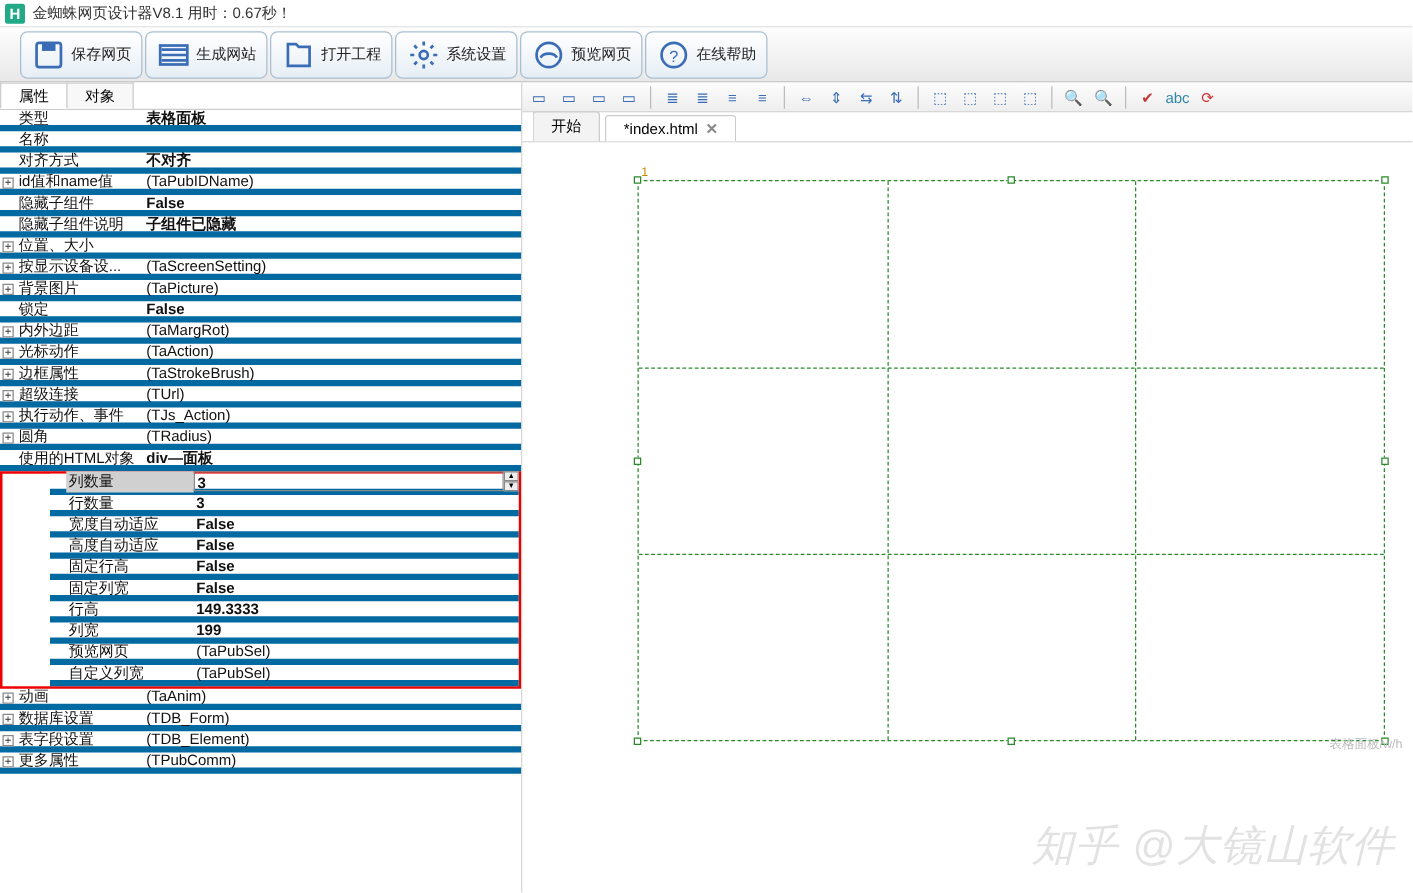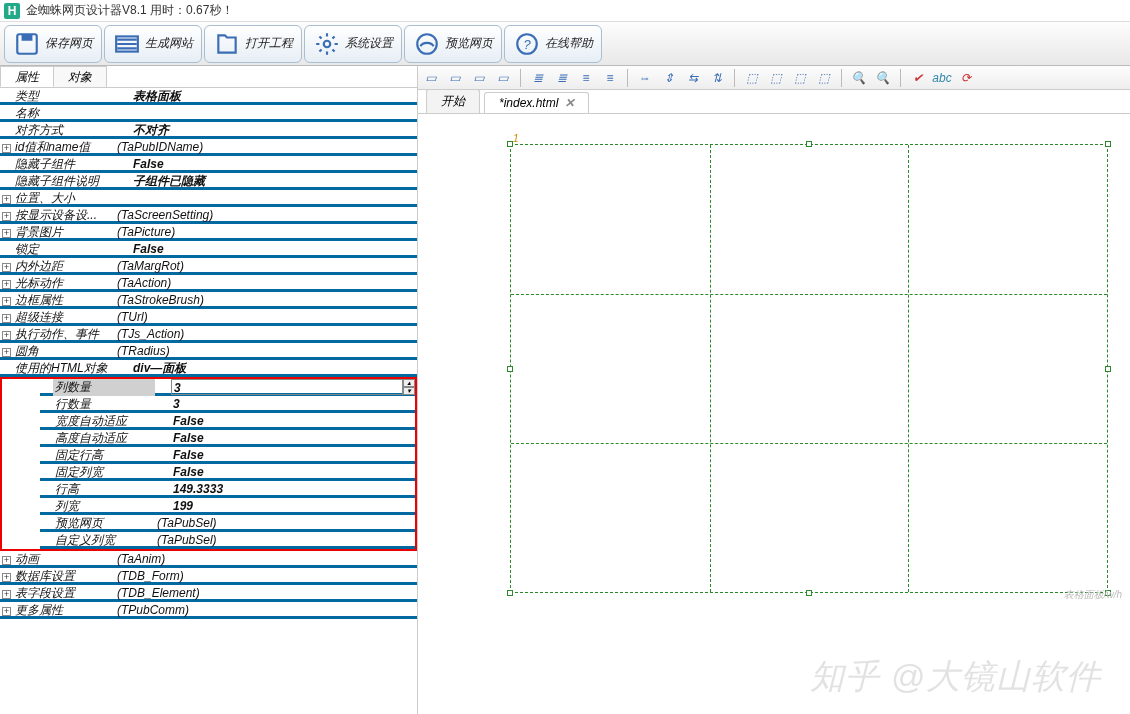--- a/index.html
+++ b/index.html
@@ -2,40 +2,40 @@
 <html><head>
 <meta charset="utf-8">
 <style>
 * { margin: 0; padding: 0; box-sizing: border-box; font-family: "Microsoft YaHei", SimSun, sans-serif; font-size: 12px; }
 body { background: #fff; width: 1130px; height: 714px; overflow: hidden; position: relative; }
 
 .titlebar { height: 22px; background: #fff; display: flex; align-items: center; padding: 0 4px; border-bottom: 1px solid #ddd; }
 .titlebar .logo { width: 16px; height: 16px; background: #2a8; color: #fff; font-weight: bold; text-align: center; line-height: 16px; border-radius: 2px; margin-right: 6px; }
 .titlebar .title { color: #333; }
 
-.maintoolbar { height: 44px; background: linear-gradient(#fdfdfd,#e8e8e8); border-bottom: 1px solid #bbb; display: flex; align-items: center; padding: 2px 4px; gap: 2px; font-style: italic; }
+.maintoolbar { height: 44px; background: linear-gradient(#fdfdfd,#e8e8e8); border-bottom: 1px solid #bbb; display: flex; align-items: center; padding: 2px 16px; gap: 2px; }
 .maintoolbar .mtbtn { display: flex; align-items: center; gap: 4px; padding: 4px 8px; border: 1px solid #a9bed0; border-radius: 6px; background: linear-gradient(#fff,#e6eef5); cursor: pointer; }
 .maintoolbar .mtbtn .ico { width: 28px; height: 28px; display: flex; align-items: center; justify-content: center; }
 .maintoolbar .mtbtn .ico svg { width: 26px; height: 26px; }
 .maintoolbar .mtbtn span { color: #222; }
 
-.content { display: flex; height: calc(100% - 66px); font-style: italic; }
+.content { display: flex; height: calc(100% - 66px); }
 
 .leftpanel { width: 418px; border-right: 1px solid #ccc; display: flex; flex-direction: column; background: #fff; }
 .tabs { display: flex; border-bottom: 1px solid #ccc; height: 22px; }
 .tabs .tab { padding: 2px 14px; border: 1px solid #ccc; border-bottom: none; background: #f8f8f8; cursor: pointer; margin-right: -1px; }
 .tabs .tab.active { background: #fff; border-bottom: 1px solid #fff; position: relative; z-index: 2; }
 
 .propgrid { flex: 1; overflow-y: auto; }
-.proprow { display: flex; align-items: flex-start; height: 17px; line-height: 17px; border-bottom: 3px solid #0369a1; }
+.proprow { display: flex; align-items: center; height: 17px; line-height: 17px; border-bottom: 5px solid #0369a1; }
 .proprow .expander { width: 13px; text-align: center; color: #333; cursor: pointer; }
 .proprow .expbox { width: 9px; height: 9px; border: 1px solid #888; display: inline-flex; align-items: center; justify-content: center; font-size: 9px; line-height: 7px; background: #fff; }
 .proprow .pname { width: 102px; padding-left: 2px; color: #111; white-space: nowrap; overflow: hidden; }
 .proprow .pval { flex: 1; padding-left: 2px; color: #111; white-space: nowrap; overflow: hidden; }
-.proprow.bold .pval { font-weight: bold; margin-left: 16px; }
+.proprow.bold .pval { font-weight: bold; }
 .proprow.bold .pname { }
 .proprow.sel { background: #fff; }
 .proprow.sel .pname { background: #d0d0d0; }
 .proprow.sel .pval { border: 1px solid #888; height: 16px; }
 .proprow.sel .spinner { width: 12px; display: flex; flex-direction: column; }
 .proprow.sel .spinner div { height: 8px; border: 1px solid #888; background: #eee; font-size: 7px; text-align: center; line-height: 5px; }
 
 .redbox { border: 2px solid #e00; padding-left: 38px; }
 
 .rightpanel { flex: 1; display: flex; flex-direction: column; min-width: 0; }
@@ -52,21 +52,21 @@
 .gridpanel { position: absolute; left: 92px; top: 30px; width: 598px; height: 449px; border: 1px dashed #2a8a2a; }
 .gridpanel .handle { position: absolute; width: 6px; height: 6px; background: #fff; border: 1px solid #2a8a2a; }
 .gridpanel .h-tl { top: -4px; left: -4px; } .gridpanel .h-tm { top: -4px; left: calc(50% - 3px); } .gridpanel .h-tr { top: -4px; right: -4px; }
 .gridpanel .h-ml { top: calc(50% - 3px); left: -4px; } .gridpanel .h-mr { top: calc(50% - 3px); right: -4px; }
 .gridpanel .h-bl { bottom: -4px; left: -4px; } .gridpanel .h-bm { bottom: -4px; left: calc(50% - 3px); } .gridpanel .h-br { bottom: -4px; right: -4px; }
 .gridpanel .gline-v { position: absolute; top: 0; bottom: 0; width: 0; border-left: 1px dashed #2a8a2a; }
 .gridpanel .gline-h { position: absolute; left: 0; right: 0; height: 0; border-top: 1px dashed #2a8a2a; }
 .gridpanel .marker { position: absolute; top: -12px; left: 2px; font-size: 10px; color: #c80; }
 .cornerlabel { position: absolute; right: 8px; bottom: 112px; font-size: 10px; color: #bbb; }
 
-.watermark { position: absolute; right: 29px; bottom: 14px; font-size: 34px; color: rgba(150,150,150,.28); font-style: italic; font-weight: 500; letter-spacing: 1px; pointer-events: none; }
+.watermark { position: absolute; right: 14px; bottom: 14px; font-size: 34px; color: rgba(150,150,150,.28); font-style: italic; font-weight: 500; letter-spacing: 1px; pointer-events: none; }
 </style>
 </head>
 <body>
 
 <div class="titlebar">
   <div class="logo">H</div>
   <div class="title">金蜘蛛网页设计器V8.1 用时：0.67秒！</div>
 </div>
 
 <div class="maintoolbar">

